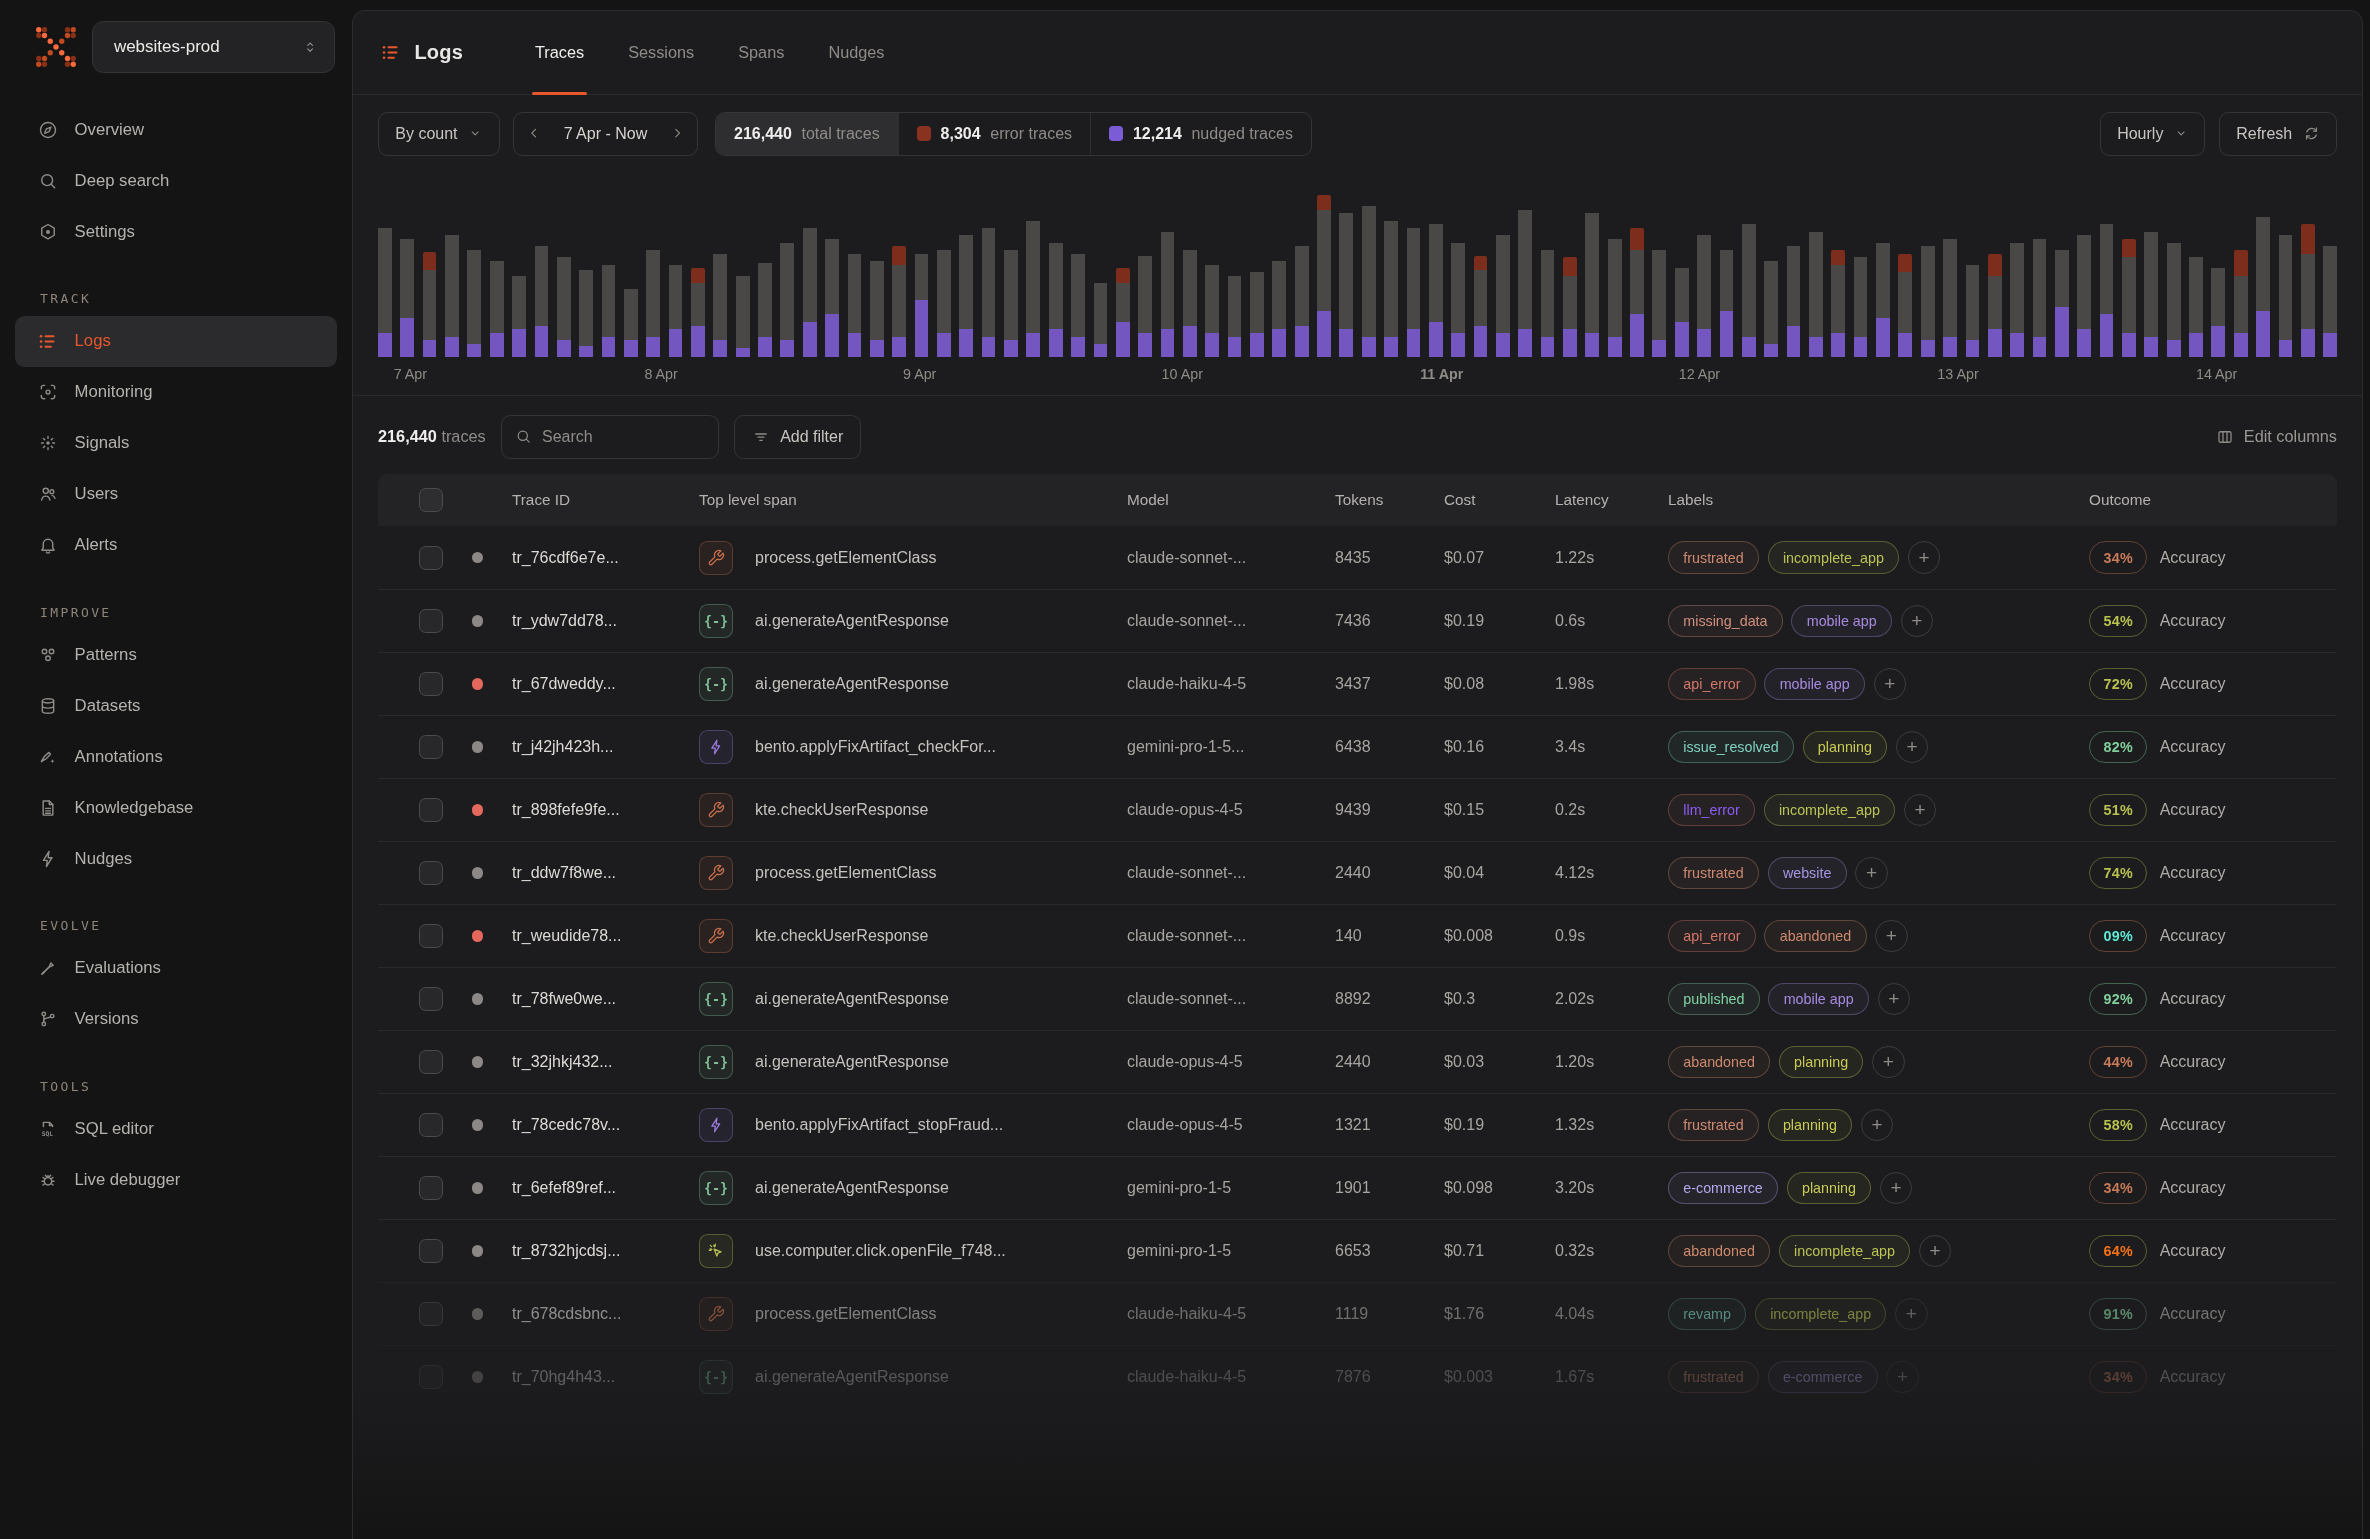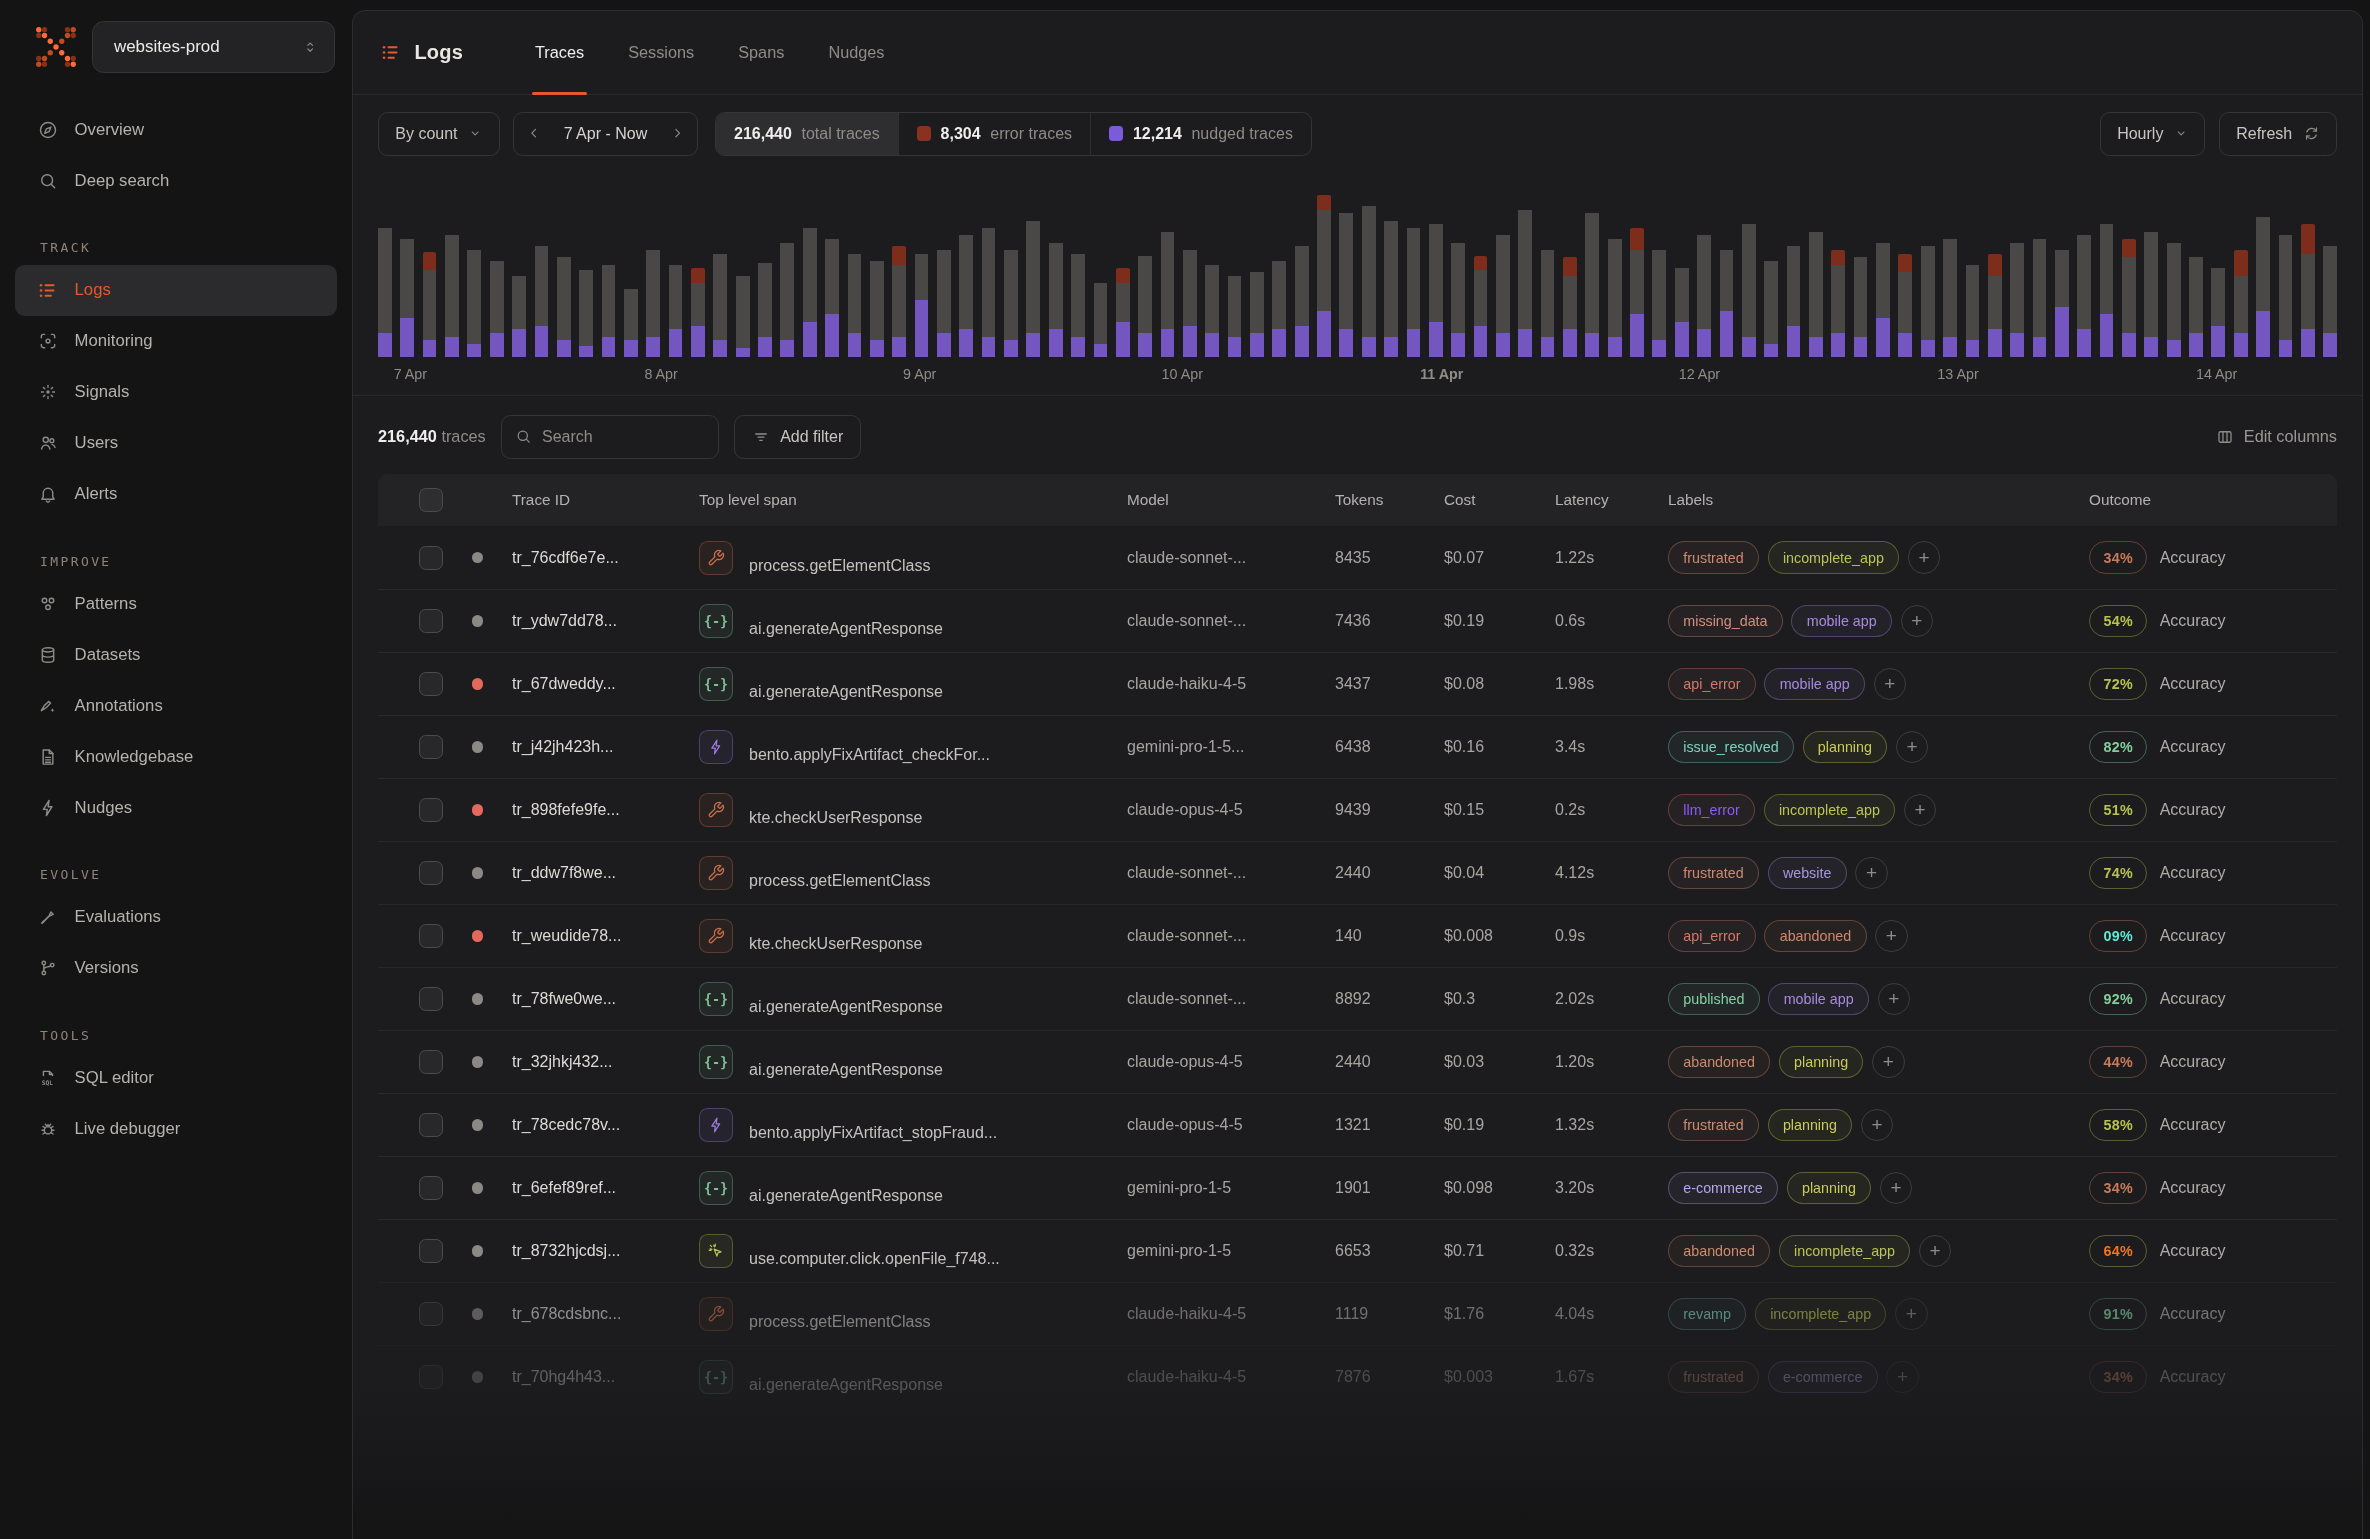--- a/index.html
+++ b/index.html
@@ -84,21 +84,21 @@
   .thead,.trow{display:grid;grid-template-columns:65px 69px 187px 428px 208px 109px 111px 113px 421px 1fr;
     align-items:center}
   .thead{height:52px;background:#232326;border-radius:9.6px 9.6px 0 0;color:#b5b2ae;font-size:15.3px}
   .trow{height:63px;border-top:1px solid #28282b}
   .trow:first-child{border-top:none}
   .checkbox{width:24px;height:24px;border:1.4px solid #4b4b4e;border-radius:6.7px;background:#28282b;
     cursor:pointer;justify-self:end}
   .thead .checkbox{background:#2e2e31}
   .status-dot{width:11.5px;height:11.5px;border-radius:50%;justify-self:center}
   .trace{font-size:16px;color:#dedbd7}
-  .spancell{display:flex;align-items:flex-end;gap:16px;color:#c6c3bf;font-size:16px;overflow:hidden;white-space:nowrap}
+  .spancell{display:flex;align-items:center;gap:22px;color:#c6c3bf;font-size:16px;overflow:hidden;white-space:nowrap}
   .span-icon{width:34px;height:34px;border-radius:8.6px;border:1px solid;display:flex;align-items:center;
     justify-content:center;flex:none}
   .mono-glyph{font-family:"DejaVu Sans Mono",monospace;font-size:13.4px;font-weight:bold}
   .num{color:#a8a5a1;font-size:16px}
   .labels-cell{display:flex;align-items:center;gap:8.6px}
   .chip{height:32.5px;display:flex;align-items:center;padding:0 14.3px;border:1px solid;border-radius:955px;
     font-size:14.3px;white-space:nowrap;cursor:pointer}
   .add-label{width:32.5px;height:32.5px;border:1px solid #3c3c3f;border-radius:50%;display:flex;align-items:center;
     justify-content:center;color:#8f8c88;font-size:19px;cursor:pointer;flex:none}
   .outcome-cell{display:flex;align-items:center;gap:12.4px}
@@ -161,20 +161,29 @@
         </div>
         <div class="nav-item">
           <span class="ic">
             <svg width="20" height="20" viewBox="0 0 24 24" fill="none" stroke="currentColor" stroke-width="1.7" stroke-linecap="round" stroke-linejoin="round">
               <circle cx="11" cy="11" r="6.5"></circle>
               <path d="M15.8 15.8L20 20"></path>
             </svg>
           </span>
           <span>Deep search</span>
         </div>
+        <div class="nav-item">
+          <span class="ic">
+            <svg width="20" height="20" viewBox="0 0 24 24" fill="none" stroke="currentColor" stroke-width="1.7" stroke-linecap="round" stroke-linejoin="round">
+              <path d="M12 3l7.5 4.3v8.6L12 20.2 4.5 15.9V7.3z"></path>
+              <circle cx="12" cy="12" r="2.4" fill="currentColor" stroke="none"></circle>
+            </svg>
+          </span>
+          <span>Settings</span>
+        </div>
       </nav>
     <div>
         <div class="section-title">TRACK</div>
         <div class="nav-item active">
           <span class="ic">
             <svg width="21" height="21" viewBox="0 0 24 24" fill="currentColor">
               <circle cx="4.6" cy="6" r="1.5"></circle>
               <circle cx="4.6" cy="12" r="1.5"></circle>
               <circle cx="4.6" cy="18" r="1.5"></circle>
               <rect x="8.6" y="4.9" width="11.4" height="2.3" rx="1.1"></rect>

